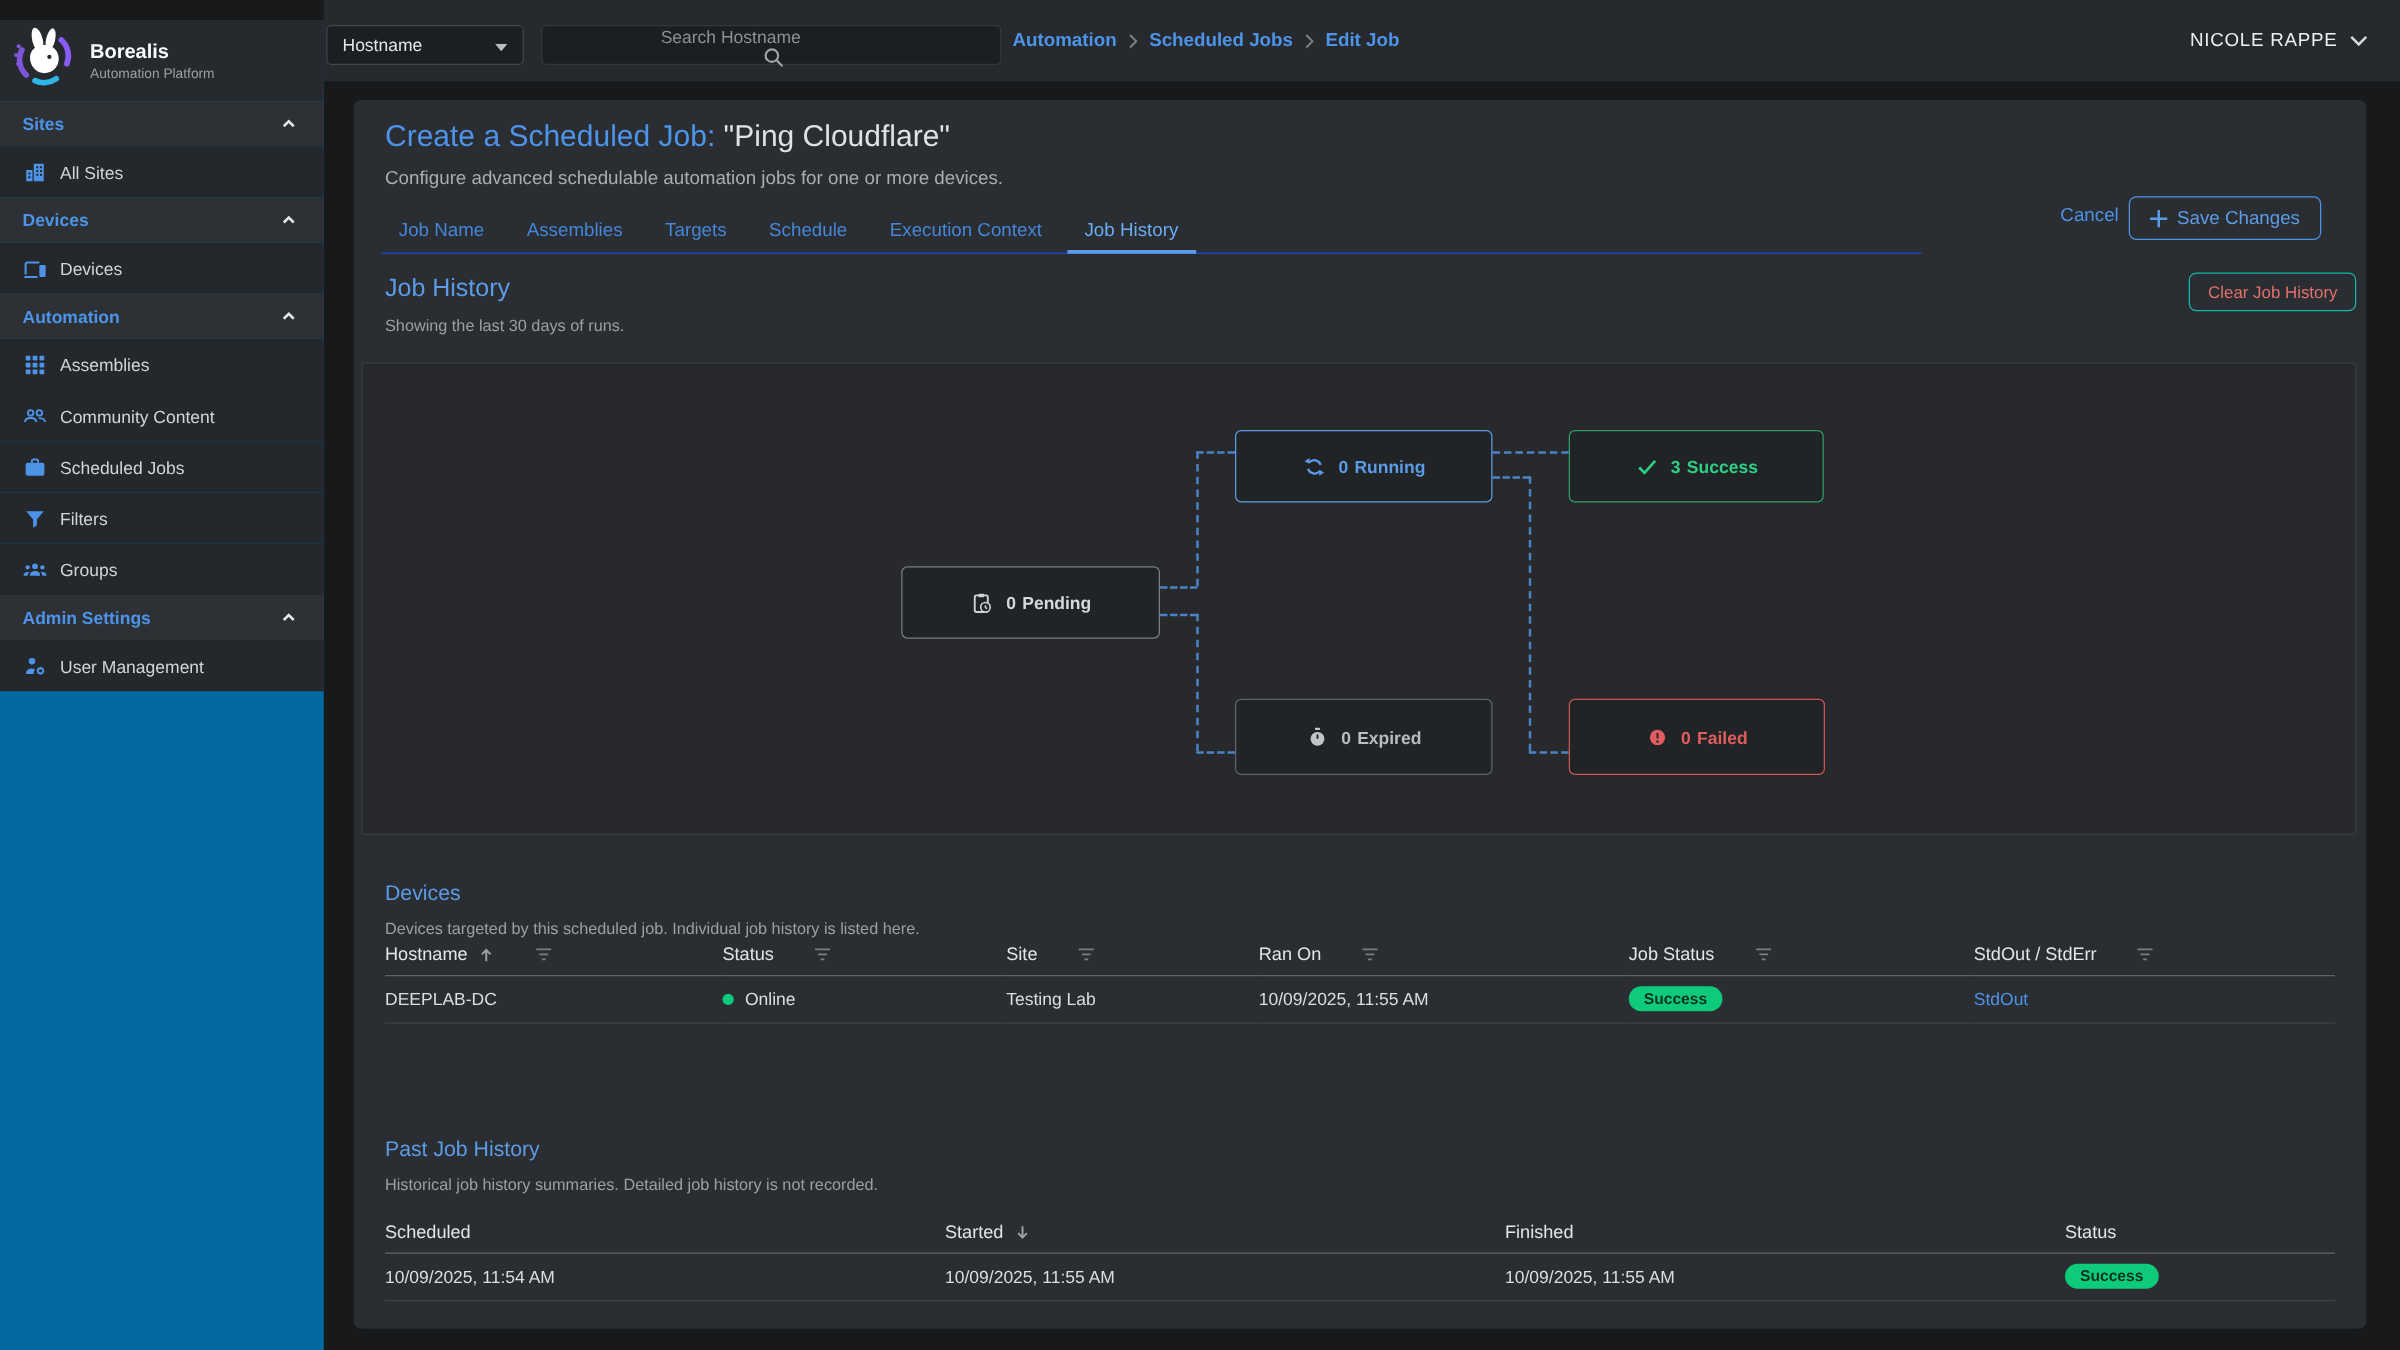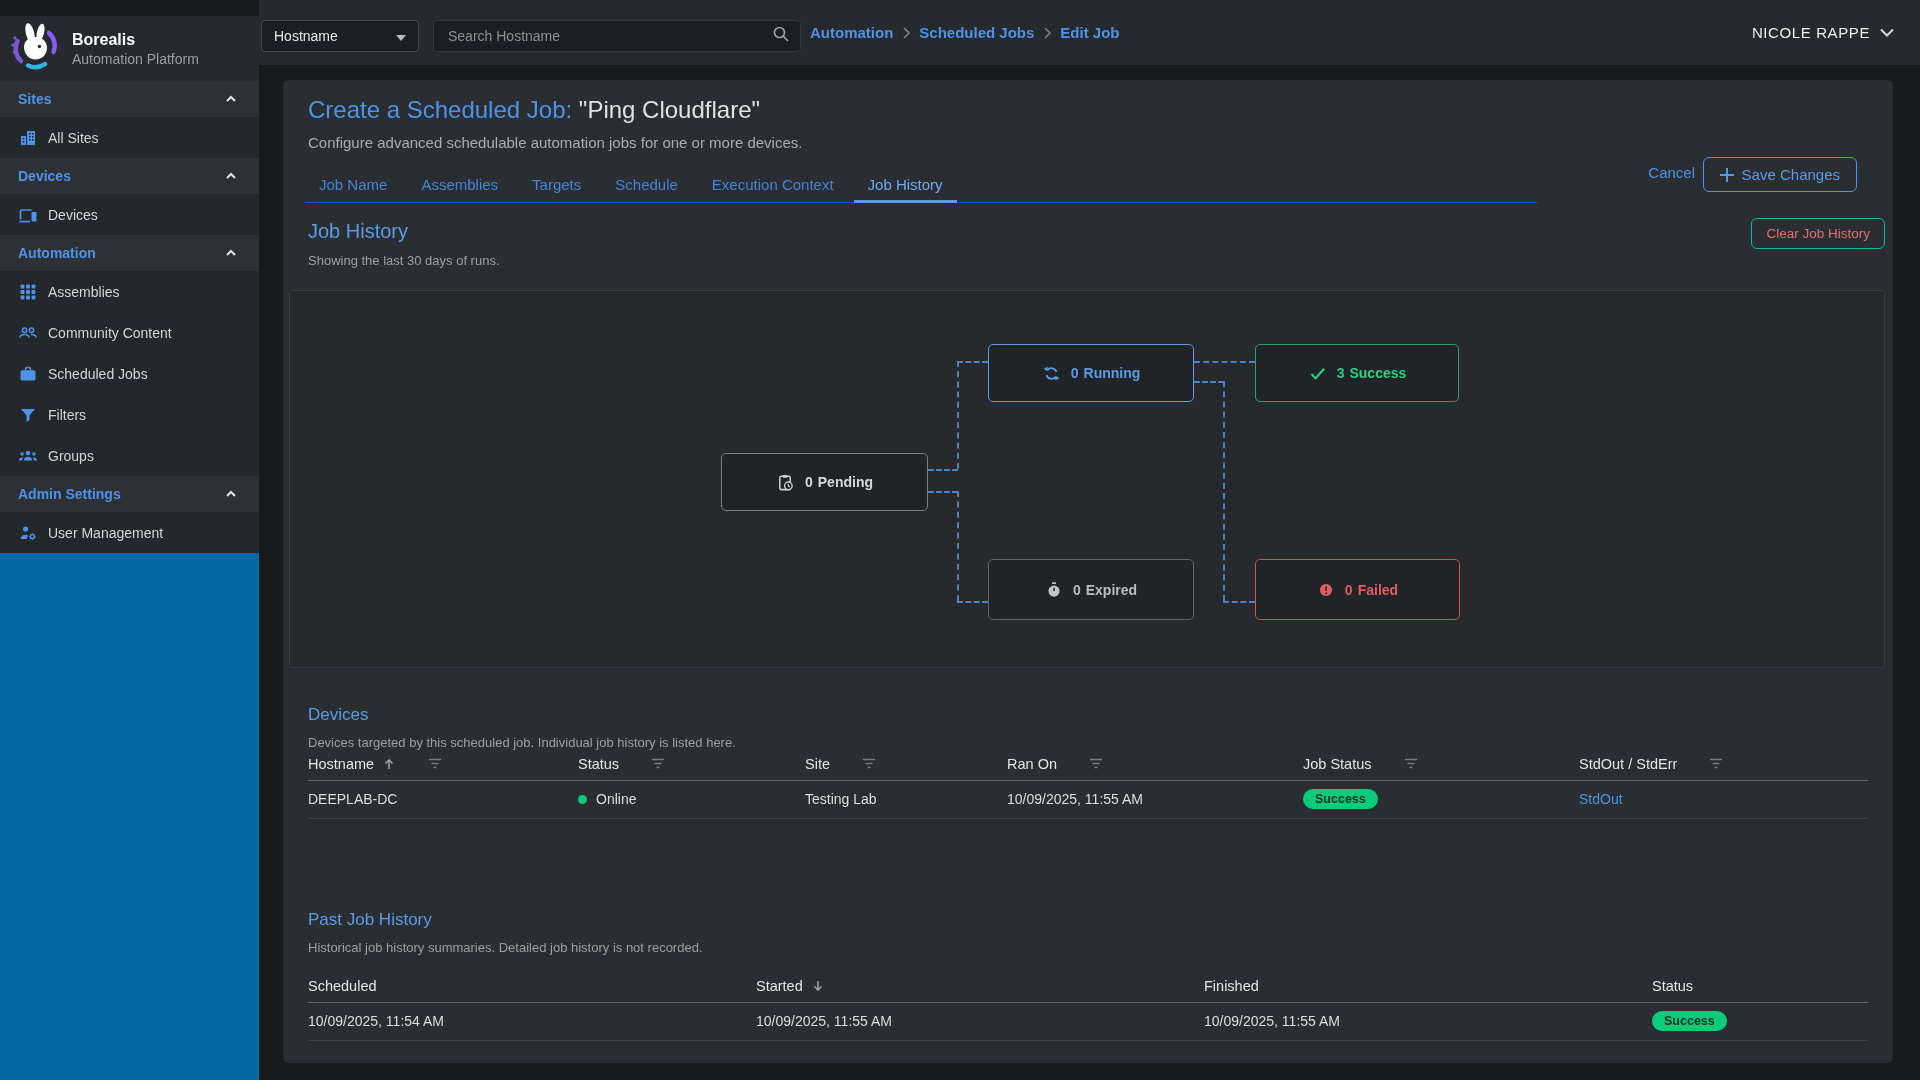--- a/index.html
+++ b/index.html
@@ -6,36 +6,36 @@
   html,body { width:1920px; height:1080px; overflow:hidden; background:#17191b;
     font-family:"Liberation Sans","DejaVu Sans",sans-serif; color:#e6e8ea; }
 
   
   .topbar { position:absolute; left:259px; top:0; width:1661px; height:65px; background:#26292d; }
   .hostname-select { position:absolute; left:2px; top:20px; width:158px; height:32px;
     background:#1b1e22; border:1px solid #43474c; border-radius:4px; display:flex; align-items:center;
     padding:0 12px; font-size:14px; color:#e4e6e8; cursor:pointer; }
   .hostname-select .caret { margin-left:auto; }
   .search-box { position:absolute; left:174px; top:20px; width:368px; height:32px;
-    background:#1b1e22; border:1px solid #33373c; border-radius:4px; display:flex; align-items:center; padding:0 10px 0 14px; }
+    background:#1b1e22; border:1px solid #33373c; border-radius:4px; display:flex; align-items:center; padding:0 10px 0 14px;flex-direction:column; }
   .search-box input { flex:1; background:transparent; border:none; outline:none; color:#d6d9db;
     font-size:14px; font-family:inherit; }
   .search-box input::placeholder { color:#8d9194; }
   .breadcrumb { position:absolute; left:551px; top:0; height:65px; display:flex; align-items:center; gap:9px; font-size:15px; font-weight:600; }
   .breadcrumb a { color:#4d94e8; text-decoration:none; cursor:pointer; }
   .crumb-sep { display:flex; align-items:center; }
   .usermenu { position:absolute; right:26px; top:0; height:65px; display:flex; align-items:center; gap:10px; cursor:pointer; }
   .usermenu .uname { font-size:15px; font-weight:500; letter-spacing:.6px; color:#eceeef; }
 
   
   .sidebar { position:absolute; left:0; top:16px; width:259px; height:1080px; background:#0369a1; }
   .brand { height:65px; background:#26292d; display:flex; align-items:center; padding-left:8px; }
   .brand-text { margin-left:10px; }
   .brand-title { font-size:16px; font-weight:bold; color:#fafbfc; }
-  .brand-sub { font-size:14px; color:#9b9fa3; margin-top:2px; }
+  .brand-sub { font-size:11px; color:#9b9fa3; margin-top:2px; }
   .side-sec { height:36px; background:#2d3136; display:flex; align-items:center; padding:0 20px 0 18px; cursor:pointer; }
   .side-sec span { color:#4d94e8; font-size:14px; font-weight:bold; }
   .side-sec svg { margin-left:auto; }
   .side-item { height:41px; background:#24272b; display:flex; align-items:center; padding-left:18px; gap:10px; cursor:pointer; font-size:14px; color:#d3d5d7; }
   .side-item svg { width:20px; height:20px; flex:none; }
 
   
   .card { position:absolute; left:283px; top:80px; width:1610px; height:983px; background:#2a2d31; border-radius:6px; }
   .page-title { position:absolute; left:25px; top:16px; font-size:24px; font-weight:500; }
   .page-title .t-blue { color:#4d94e8; }

